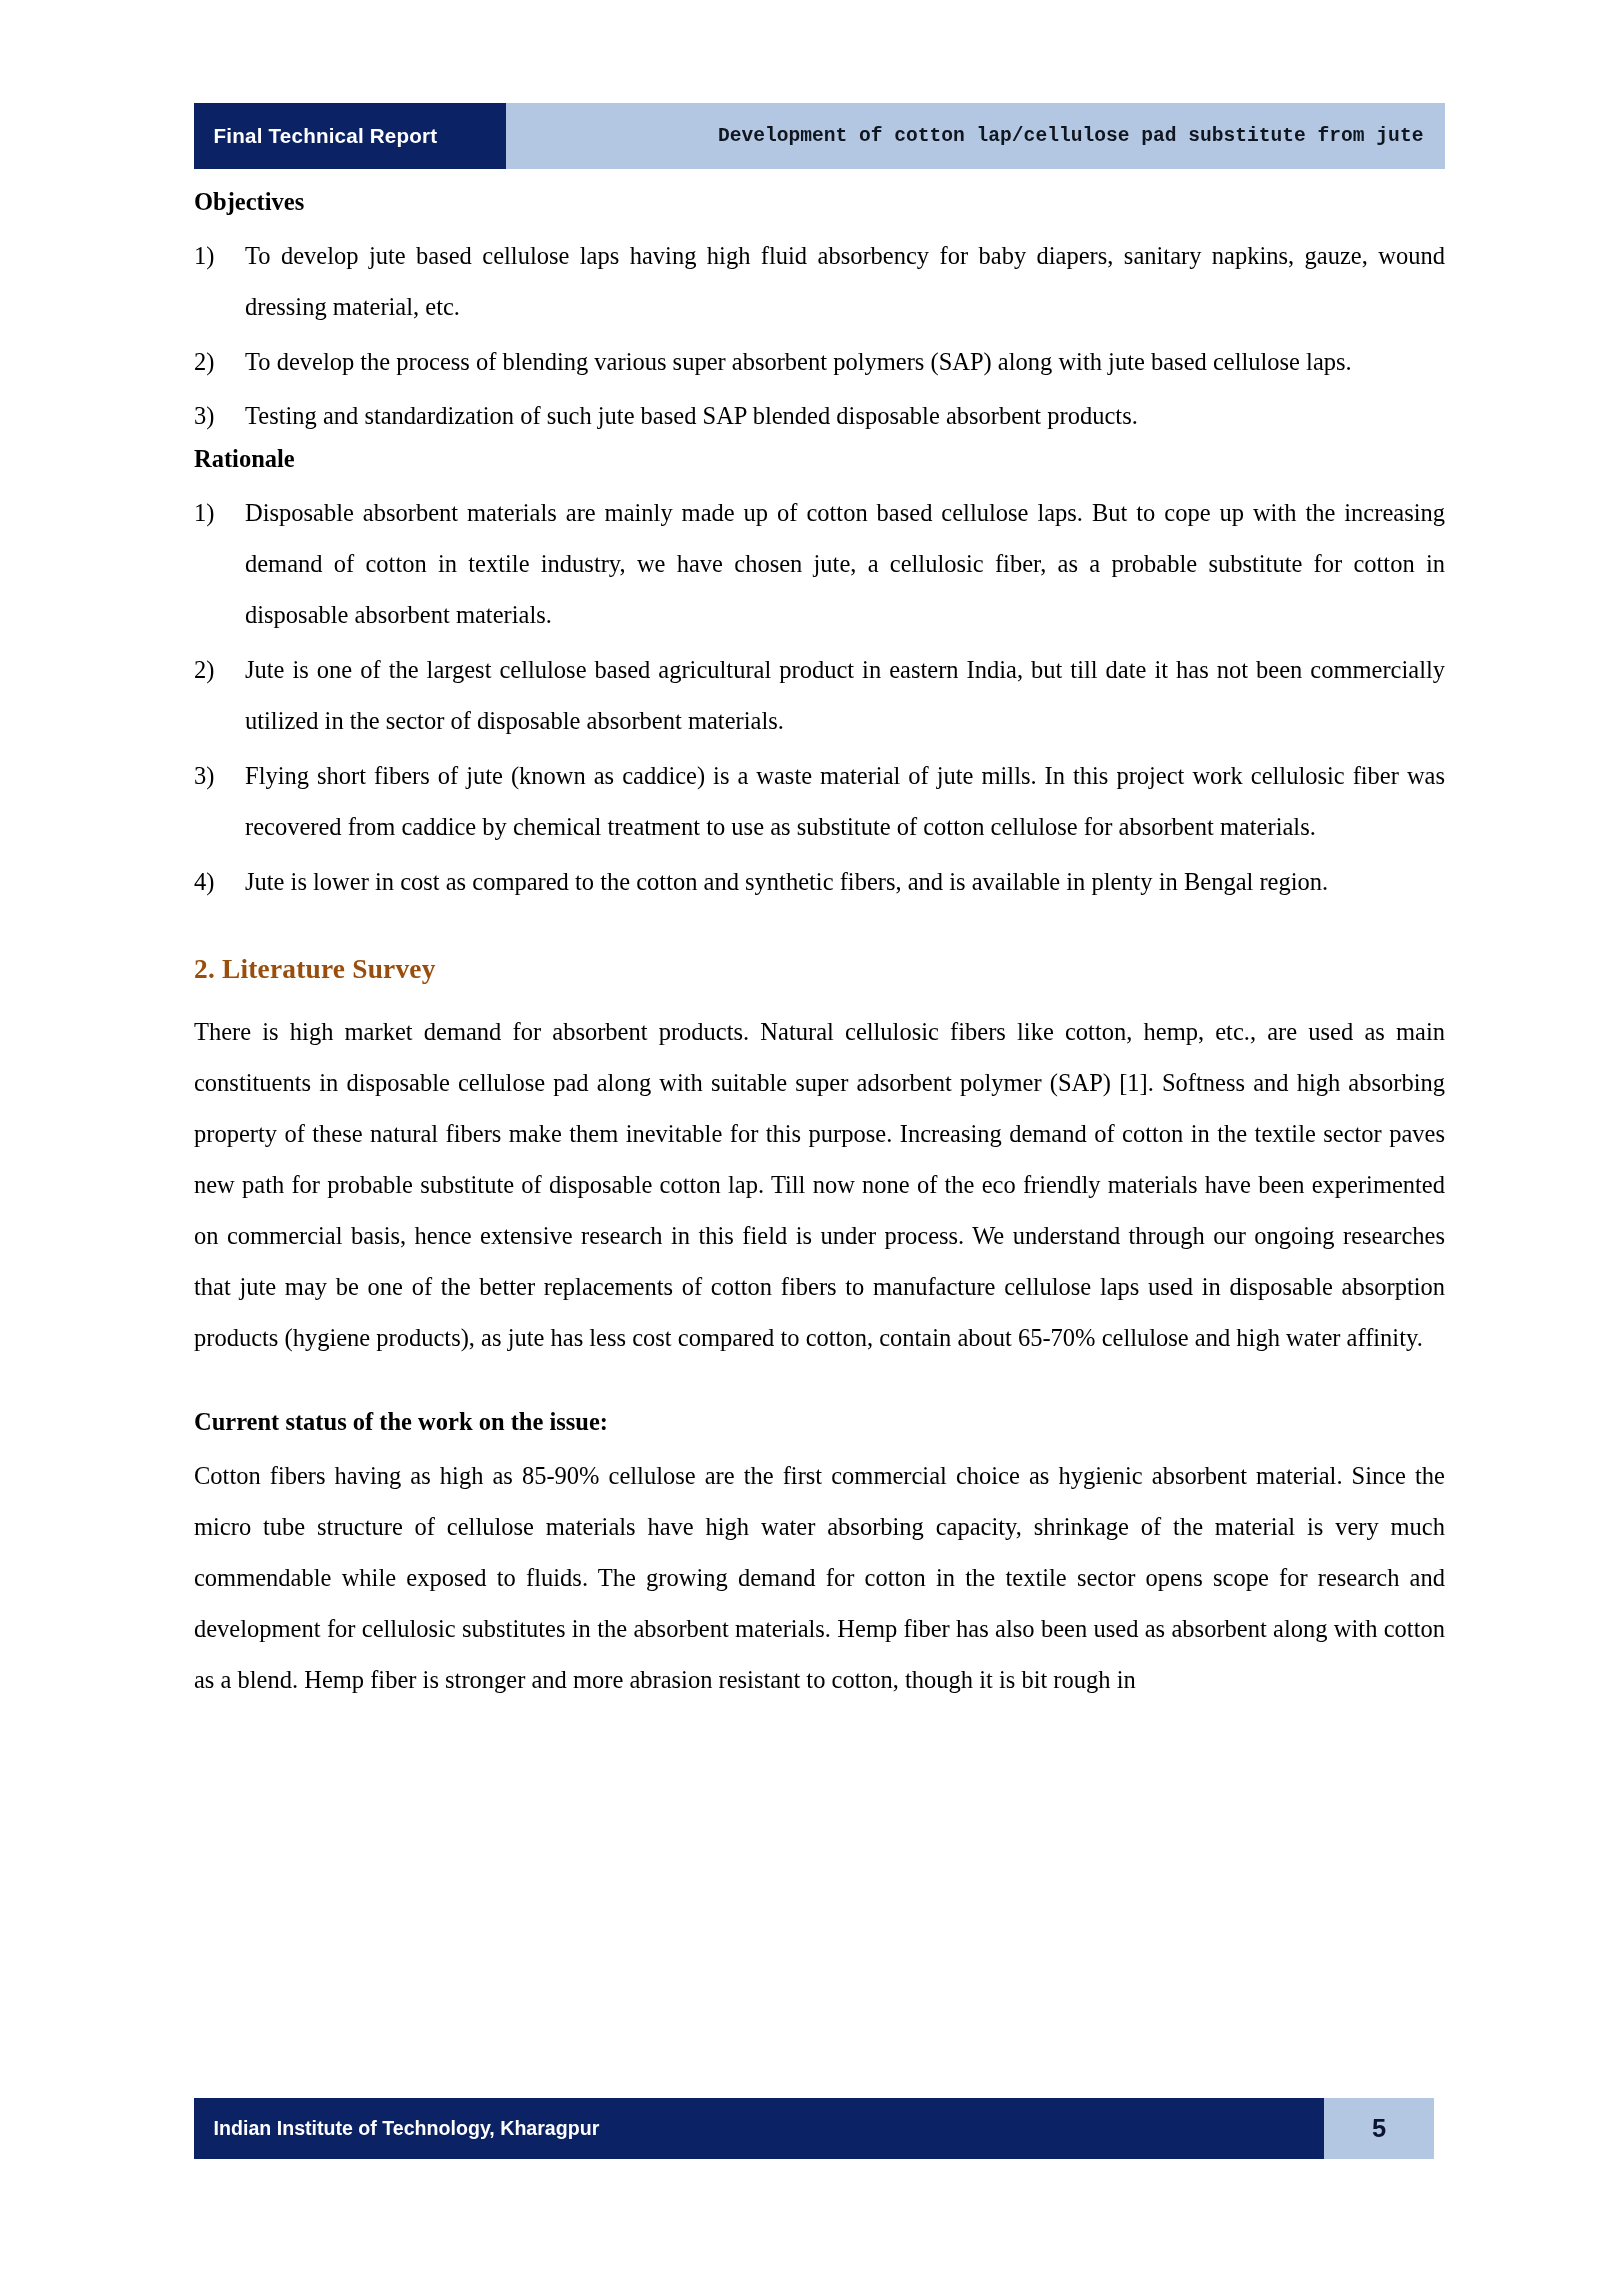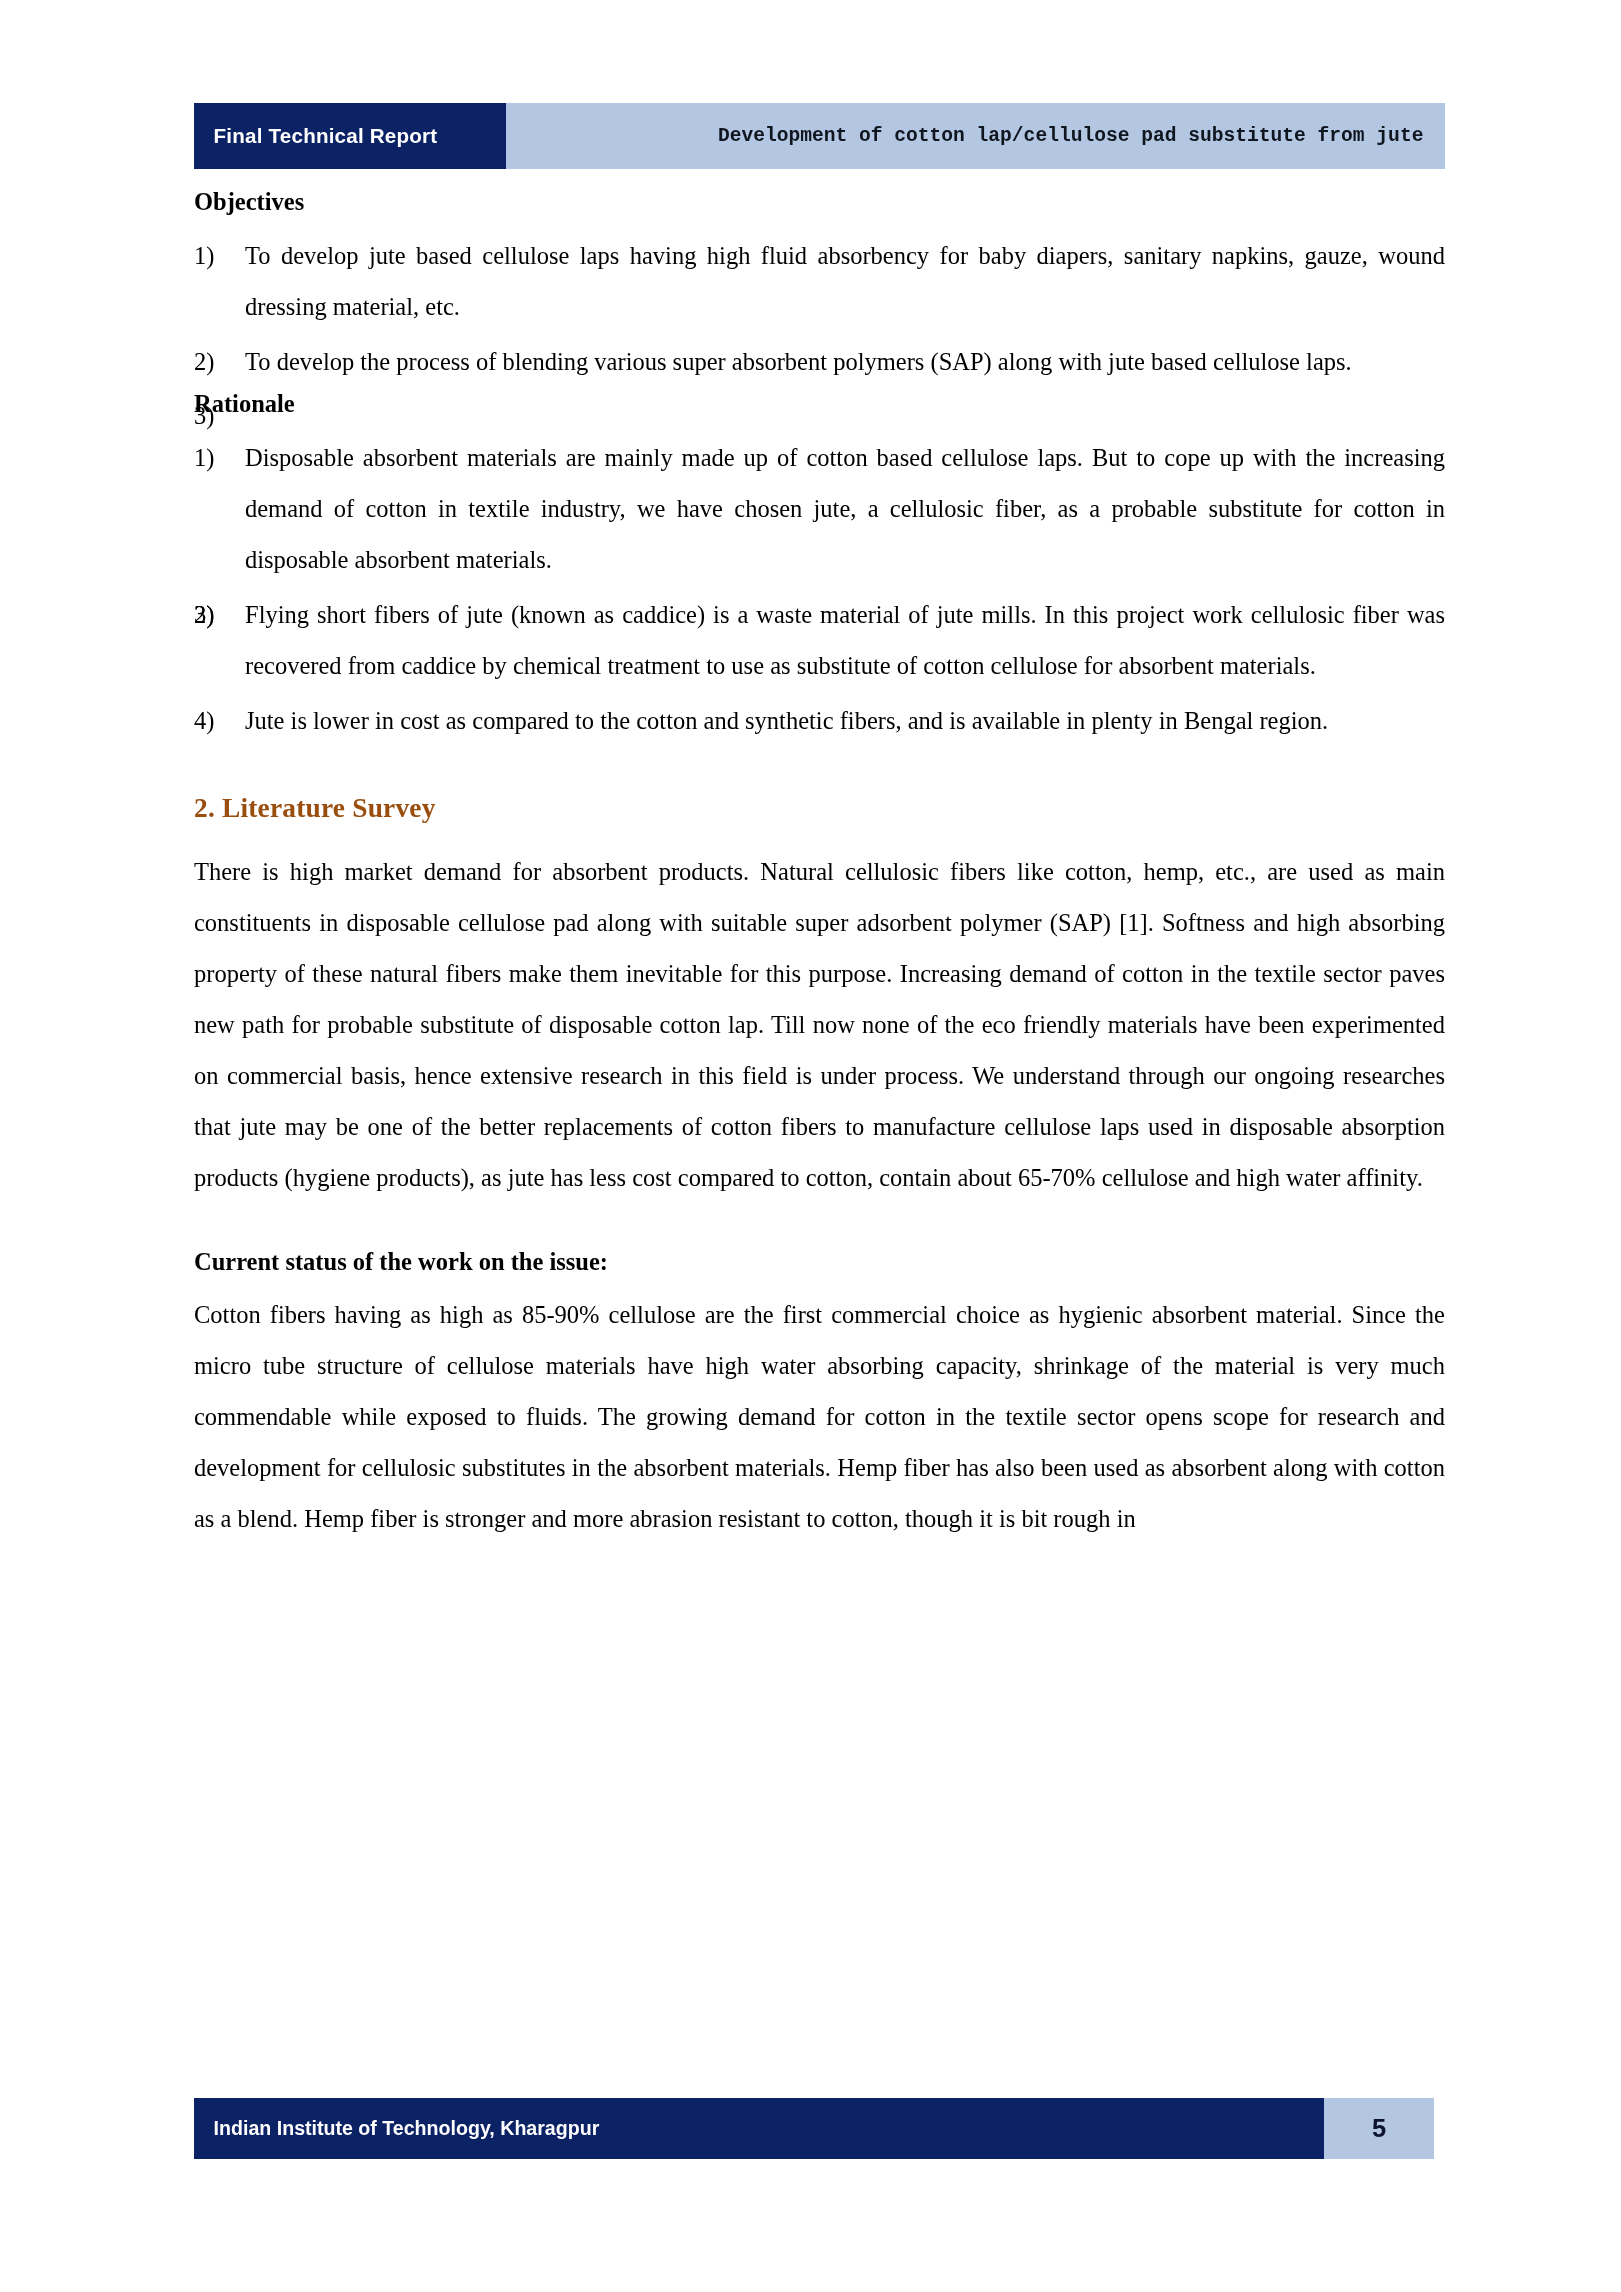--- a/index.html
+++ b/index.html
@@ -188,32 +188,34 @@
       <li>
         <span class="marker">1)</span>
         <span>To develop jute based cellulose laps having high fluid absorbency for baby diapers, sanitary napkins, gauze, wound dressing material, etc.</span>
       </li>
       <li>
         <span class="marker">2)</span>
         <span>To develop the process of blending various super absorbent polymers (SAP) along with jute based cellulose laps.</span>
       </li>
       <li>
         <span class="marker">3)</span>
+        <span>Testing and standardization of such jute based SAP blended disposable absorbent products.</span>
       </li>
     </ol>
 
     <h3 class="sub-title">Rationale</h3>
 
     <ol class="num-list">
       <li>
         <span class="marker">1)</span>
         <span>Disposable absorbent materials are mainly made up of cotton based cellulose laps. But to cope up with the increasing demand of cotton in textile industry, we have chosen jute, a cellulosic fiber, as a probable substitute for cotton in disposable absorbent materials.</span>
       </li>
       <li>
         <span class="marker">2)</span>
+        <span>Jute is one of the largest cellulose based agricultural product in eastern India, but till date it has not been commercially utilized in the sector of disposable absorbent materials.</span>
       </li>
       <li>
         <span class="marker">3)</span>
         <span>Flying short fibers of jute (known as caddice) is a waste material of jute mills. In this project work cellulosic fiber was recovered from caddice by chemical treatment to use as substitute of cotton cellulose for absorbent materials.</span>
       </li>
       <li>
         <span class="marker">4)</span>
         <span>Jute is lower in cost as compared to the cotton and synthetic fibers, and is available in plenty in Bengal region.</span>
       </li>
     </ol>

